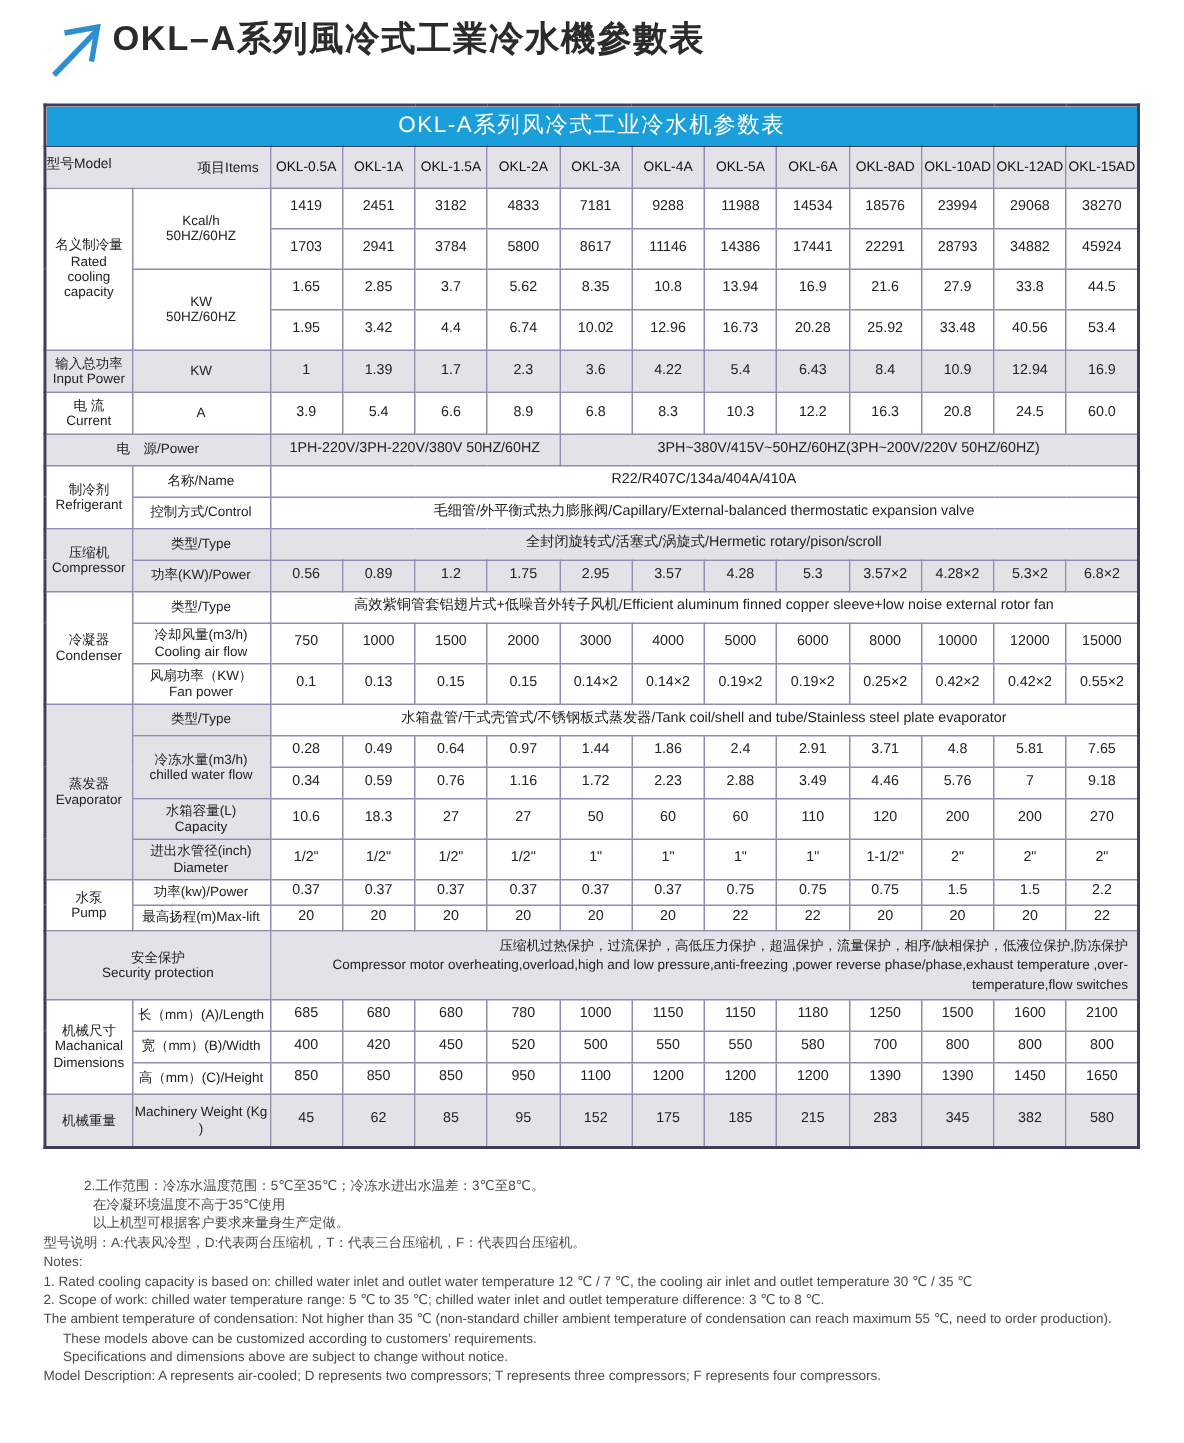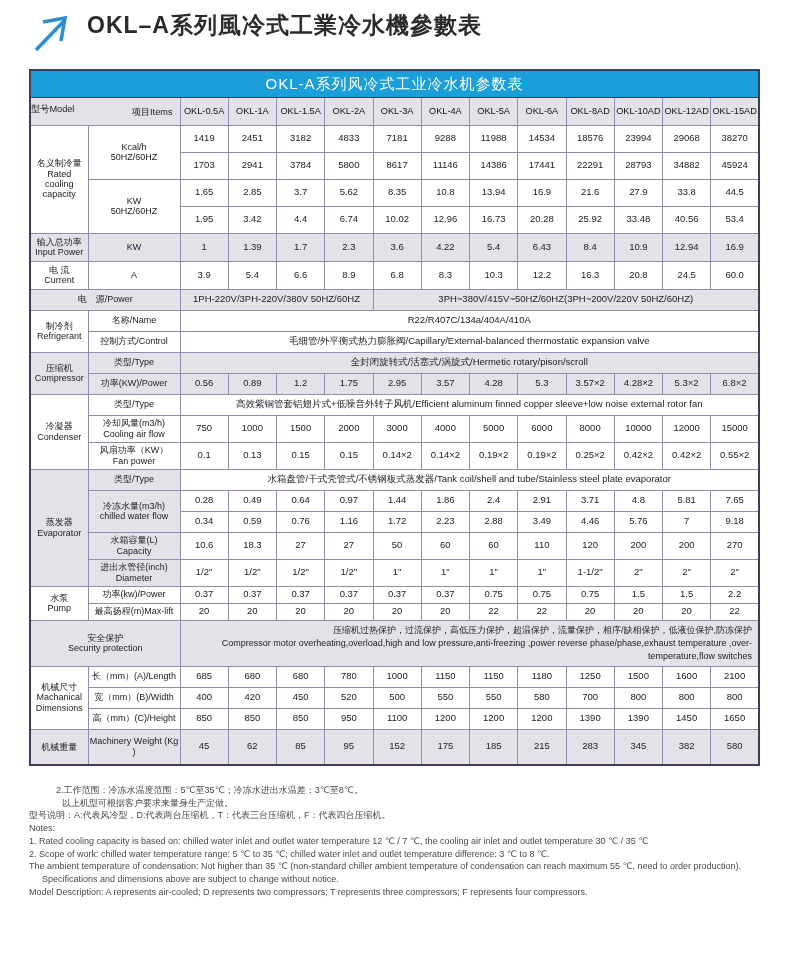--- a/index.html
+++ b/index.html
@@ -3,21 +3,21 @@
 <meta charset="utf-8">
 <style>
   :root{
     --accent:#1b9fdb; --row-gray:#e3e3e7; --border-inner:#8d8db2;
     --border-outer:#3d3d5c; --text:#222222; --note-text:#4a4a4a;
   }
   *{box-sizing:border-box}
   body{margin:0;width:789px;height:962px;background:#ffffff;
        font-family:"Liberation Sans","DejaVu Sans",sans-serif;color:var(--text);overflow:hidden}
   .page{padding:8px 29px 0 29px}
-  .masthead{display:flex;align-items:flex-start;gap:12px;margin:2px 0 13px 2px}
+  .masthead{display:flex;align-items:flex-start;margin:2px 0 13px 2px}
   .logo{width:44px;height:46px;flex:0 0 auto}
   .titles{display:flex;flex-direction:column}
   .title-zh{font-size:23px;font-weight:600;letter-spacing:1px;color:#2b2b2b}
   .title-en{font-size:14.5px;color:#2b2b2b;margin-top:3px}
   table{border-collapse:collapse;width:731px;table-layout:fixed;border:2px solid var(--border-outer)}
   td{border:1px solid var(--border-inner);text-align:center;vertical-align:middle;
      font-size:9px;line-height:1.15;padding:1px;overflow:hidden;color:var(--text)}
   .caption-row td{background:var(--accent);color:#fff;font-size:15px;height:27px;
      border-color:var(--border-outer);letter-spacing:1px}
   tr.gray td{background:var(--row-gray)}
@@ -485,23 +485,25 @@
           <td class="v">345</td>
           <td class="v">382</td>
           <td class="v">580</td>
         </tr>
 
     </tbody>
   </table>
 
   <div class="notes">
     <div class="ind1">2.工作范围：冷冻水温度范围：5℃至35℃；冷冻水进出水温差：3℃至8℃。</div>
+    <div class="ind2">在冷凝环境温度不高于35℃使用</div>
     <div class="ind2">以上机型可根据客户要求来量身生产定做。</div>
     <div>型号说明：A:代表风冷型，D:代表两台压缩机，T：代表三台压缩机，F：代表四台压缩机。</div>
     <div>Notes:</div>
     <div>1. Rated cooling capacity is based on: chilled water inlet and outlet water temperature 12 ℃ / 7 ℃, the cooling air inlet and outlet temperature 30 ℃ / 35 ℃</div>
     <div>2. Scope of work: chilled water temperature range: 5 ℃ to 35 ℃; chilled water inlet and outlet temperature difference: 3 ℃ to 8 ℃.</div>
     <div>The ambient temperature of condensation: Not higher than 35 ℃ (non-standard chiller ambient temperature of condensation can reach maximum 55 ℃, need to order production).</div>
+    <div class="ind3">These models above can be customized according to customers’  requirements.</div>
     <div class="ind3">Specifications and dimensions above are subject to change without notice.</div>
     <div>Model Description: A represents air-cooled; D represents two compressors; T represents three compressors; F represents four compressors.</div>
   </div>
 
 </div>
 
 </body></html>

